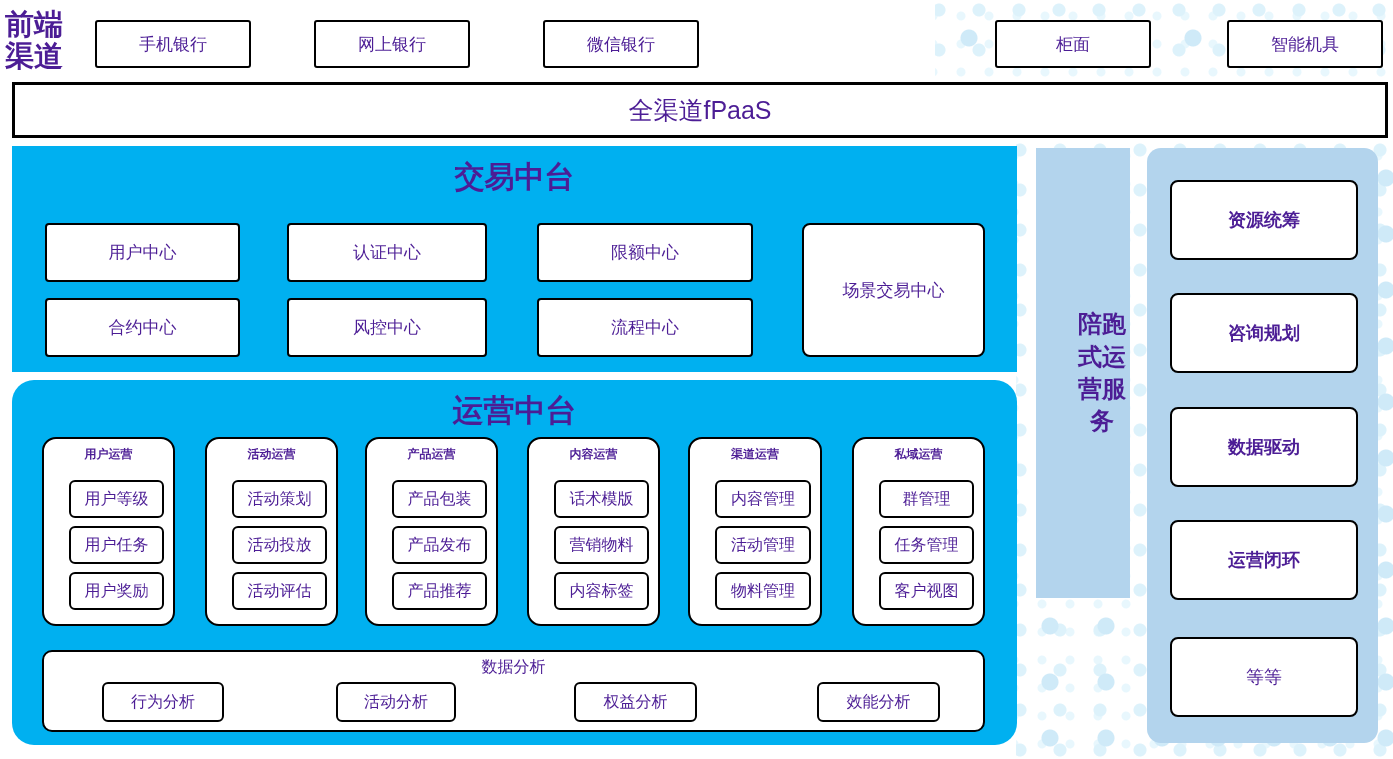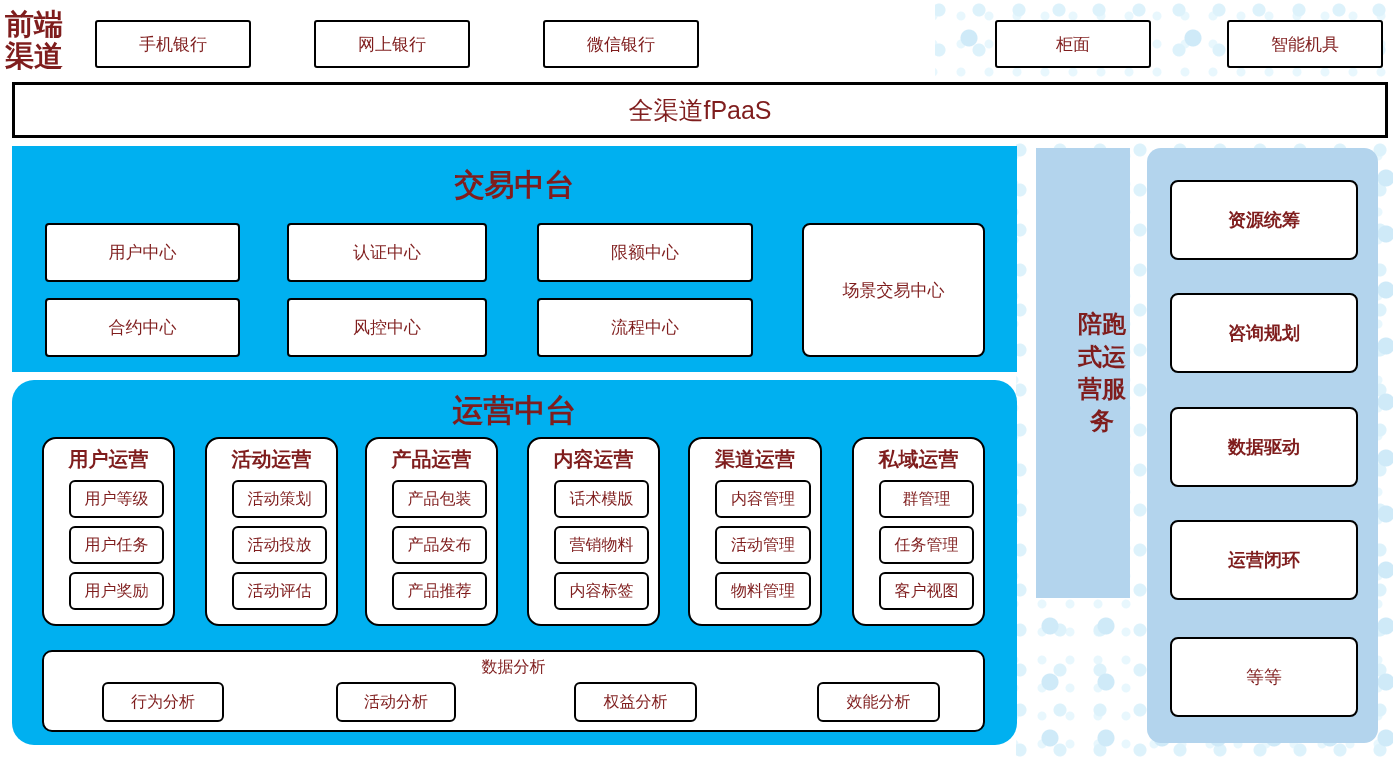--- a/index.html
+++ b/index.html
@@ -1,17 +1,17 @@
 <!DOCTYPE html>
 <html><head>
 <meta charset="utf-8">
 <style>
   html,body{margin:0;padding:0;background:#fff;}
   #page{position:relative;width:1393px;height:759px;background:#ffffff;overflow:hidden;
-        font-family:"Liberation Sans",sans-serif;color:#7f1d1d;}
+        font-family:"Liberation Sans",sans-serif;color:#4c1d95;}
   
   .dots{position:absolute;z-index:0;
     background-image:
       radial-gradient(circle, #cfeaf8 0 8px, transparent 9px),
       radial-gradient(circle, #ddf2fb 0 6px, transparent 7px),
       radial-gradient(circle, #e8f7fd 0 4px, transparent 5px);
     background-size:56px 56px, 40px 40px, 28px 28px;
     background-position:6px 10px, 24px 30px, 12px 2px;}
   #dots-top{left:935px;top:0;width:458px;height:86px;}
   #dots-right{left:1016px;top:140px;width:377px;height:619px;}
@@ -27,29 +27,29 @@
 
   
   #fpaas-bar{position:absolute;left:12px;top:82px;width:1376px;height:56px;border:3px solid #000;
     font-size:25px;font-weight:500;}
 
   
   .platform{position:absolute;left:12px;width:1005px;background:#00B0F0;z-index:1;}
   #transaction-block{top:146px;height:226px;}
   #operations-block{top:380px;height:365px;border-radius:22px;}
   .platform-title{font-family:"Liberation Serif",serif;font-weight:bold;text-align:center;}
-  #transaction-title{font-size:30px;padding-top:19px;}
+  #transaction-title{font-size:30px;padding-top:11px;}
   #operations-title{font-size:31px;padding-top:10px;}
 
   .t-box{position:absolute;border-radius:4px;font-size:17px;}
 
   
   .op-col{position:absolute;top:57px;height:189px;width:133px;background:#fff;border:2px solid #000;
     border-radius:14px;box-sizing:border-box;display:flex;flex-direction:column;z-index:2;}
-  .op-col-header{text-align:center;font-size:20px;font-weight:600;padding-top:7px;height:26px;}
+  .op-col-header{text-align:center;font-size:12px;font-weight:600;padding-top:7px;height:26px;}
   .op-col-items{flex:1;display:flex;flex-direction:column;justify-content:space-evenly;
     padding:0 9px 6px 25px;}
   .op-item{height:38px;border:2px solid #000;border-radius:6px;background:#fff;display:flex;
     align-items:center;justify-content:center;font-size:16px;box-sizing:border-box;}
 
   
   #analysis-box{position:absolute;left:30px;top:270px;width:943px;height:82px;background:#fff;
     border:2px solid #000;border-radius:10px;box-sizing:border-box;z-index:2;}
   #analysis-label{text-align:center;font-size:16px;padding-top:5px;}
   .an-box{position:absolute;top:30px;height:40px;border-radius:6px;font-size:16px;}

